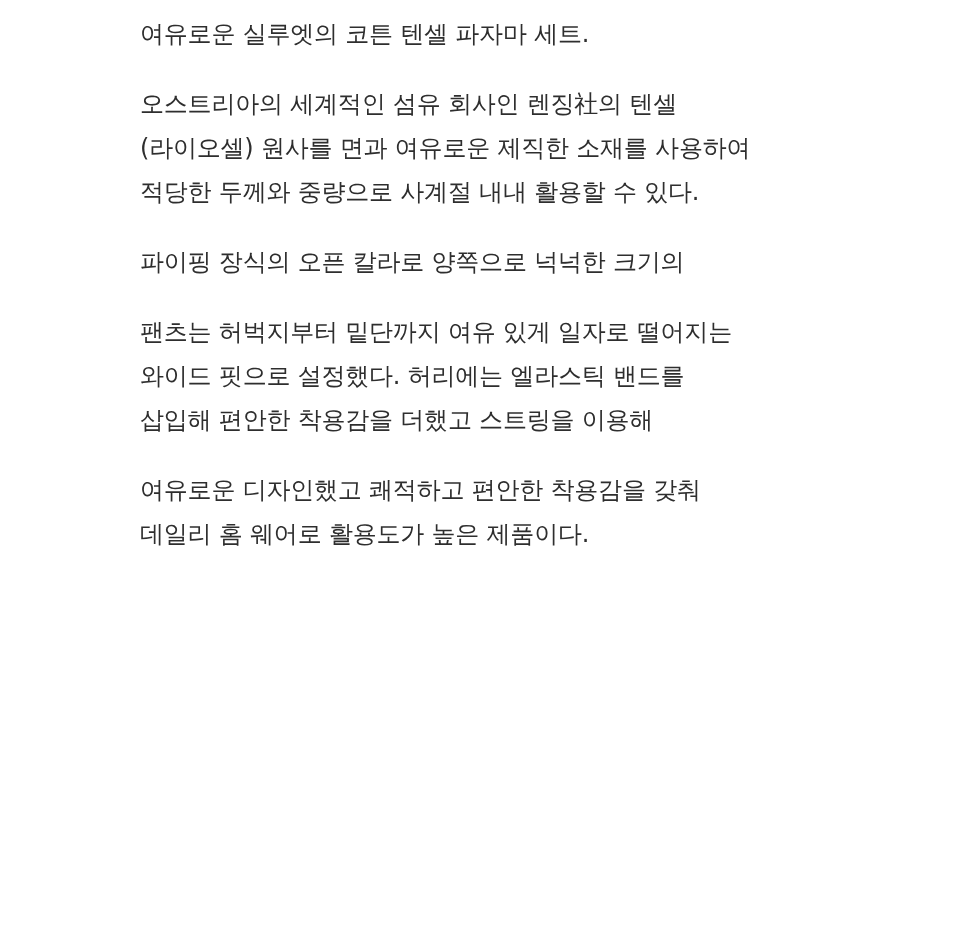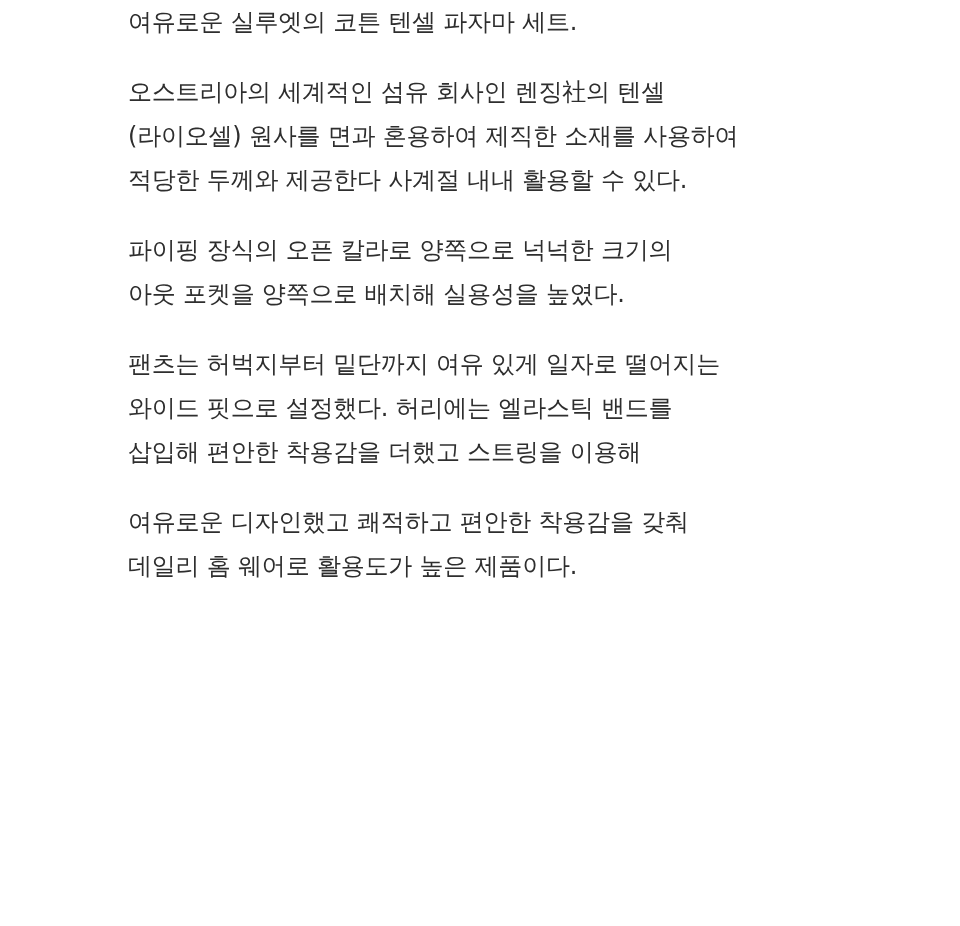--- a/index.html
+++ b/index.html
@@ -15,21 +15,21 @@
     overflow: hidden;
   }
   .page {
     width: 960px;
     height: 926px;
     box-sizing: border-box;
     padding: 0 128px;
     background: #ffffff;
   }
   .block {
-    margin: 0;
+    margin: 12px;
     padding: 0;
   }
   .block + .block {
     margin-top: 26px;
   }
   .line {
     font-size: 24px;
     line-height: 44px;
     letter-spacing: -0.2px;
     color: #2e2e2e;
@@ -46,27 +46,26 @@
 <body>
 
 <div class="page">
 
   <div class="block first-block">
     <div class="line">여유로운 실루엣의 코튼 텐셀 파자마 세트.</div>
   </div>
 
   <div class="block">
     <div class="line">오스트리아의 세계적인 섬유 회사인 렌징社의 텐셀</div>
-    <div class="line">(라이오셀) 원사를 면과 혼용하여 제직한 소재를 사용하여</div>
-    <div class="line">적당한 두께와 제공한다 사계절 내내 활용할 수 있다.</div>
+    <div class="line">(라이오셀) 원사를 면과 여유로운 제직한 소재를 사용하여</div>
+    <div class="line">적당한 두께와 중량으로 사계절 내내 활용할 수 있다.</div>
   </div>
 
   <div class="block">
     <div class="line">파이핑 장식의 오픈 칼라로 양쪽으로 넉넉한 크기의</div>
-    <div class="line">아웃 포켓을 양쪽으로 배치해 실용성을 높였다.</div>
   </div>
 
   <div class="block">
     <div class="line">팬츠는 허벅지부터 밑단까지 여유 있게 일자로 떨어지는</div>
     <div class="line">와이드 핏으로 설정했다. 허리에는 엘라스틱 밴드를</div>
     <div class="line">삽입해 편안한 착용감을 더했고 스트링을 이용해</div>
   </div>
 
   <div class="block">
     <div class="line">여유로운 디자인했고 쾌적하고 편안한 착용감을 갖춰</div>

